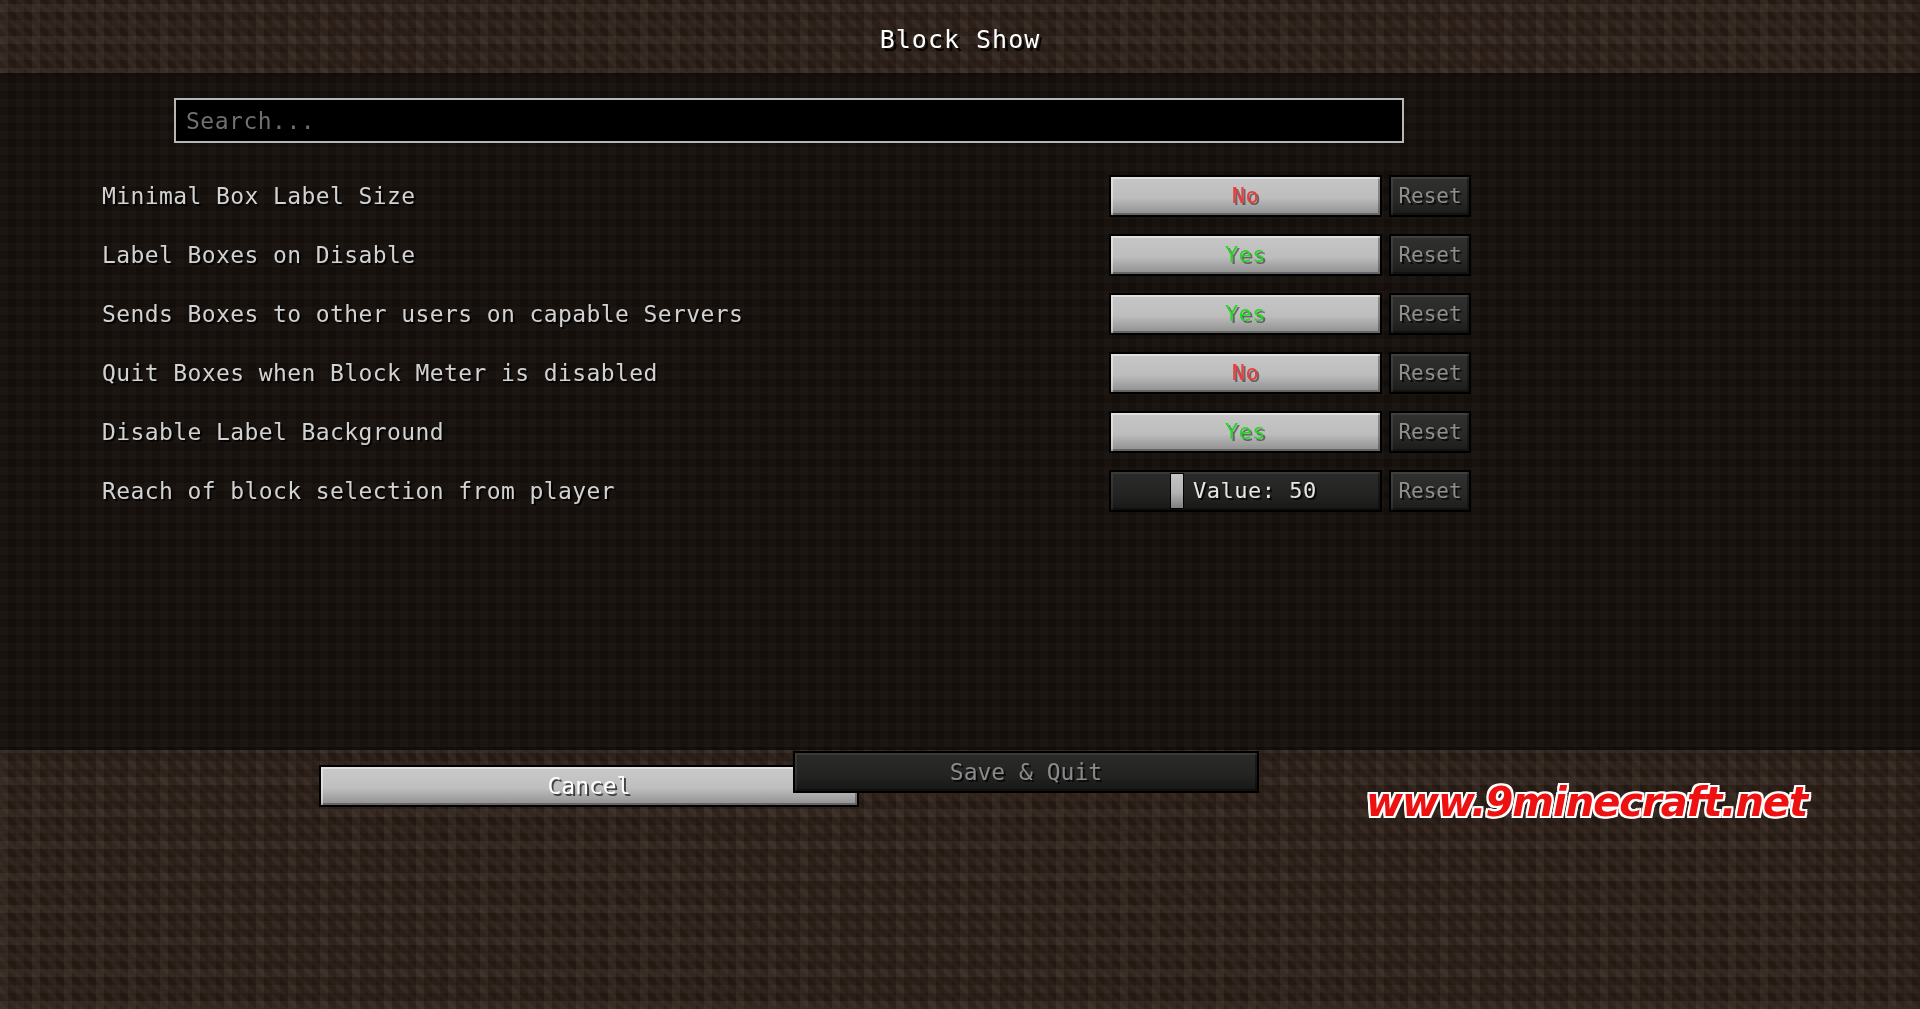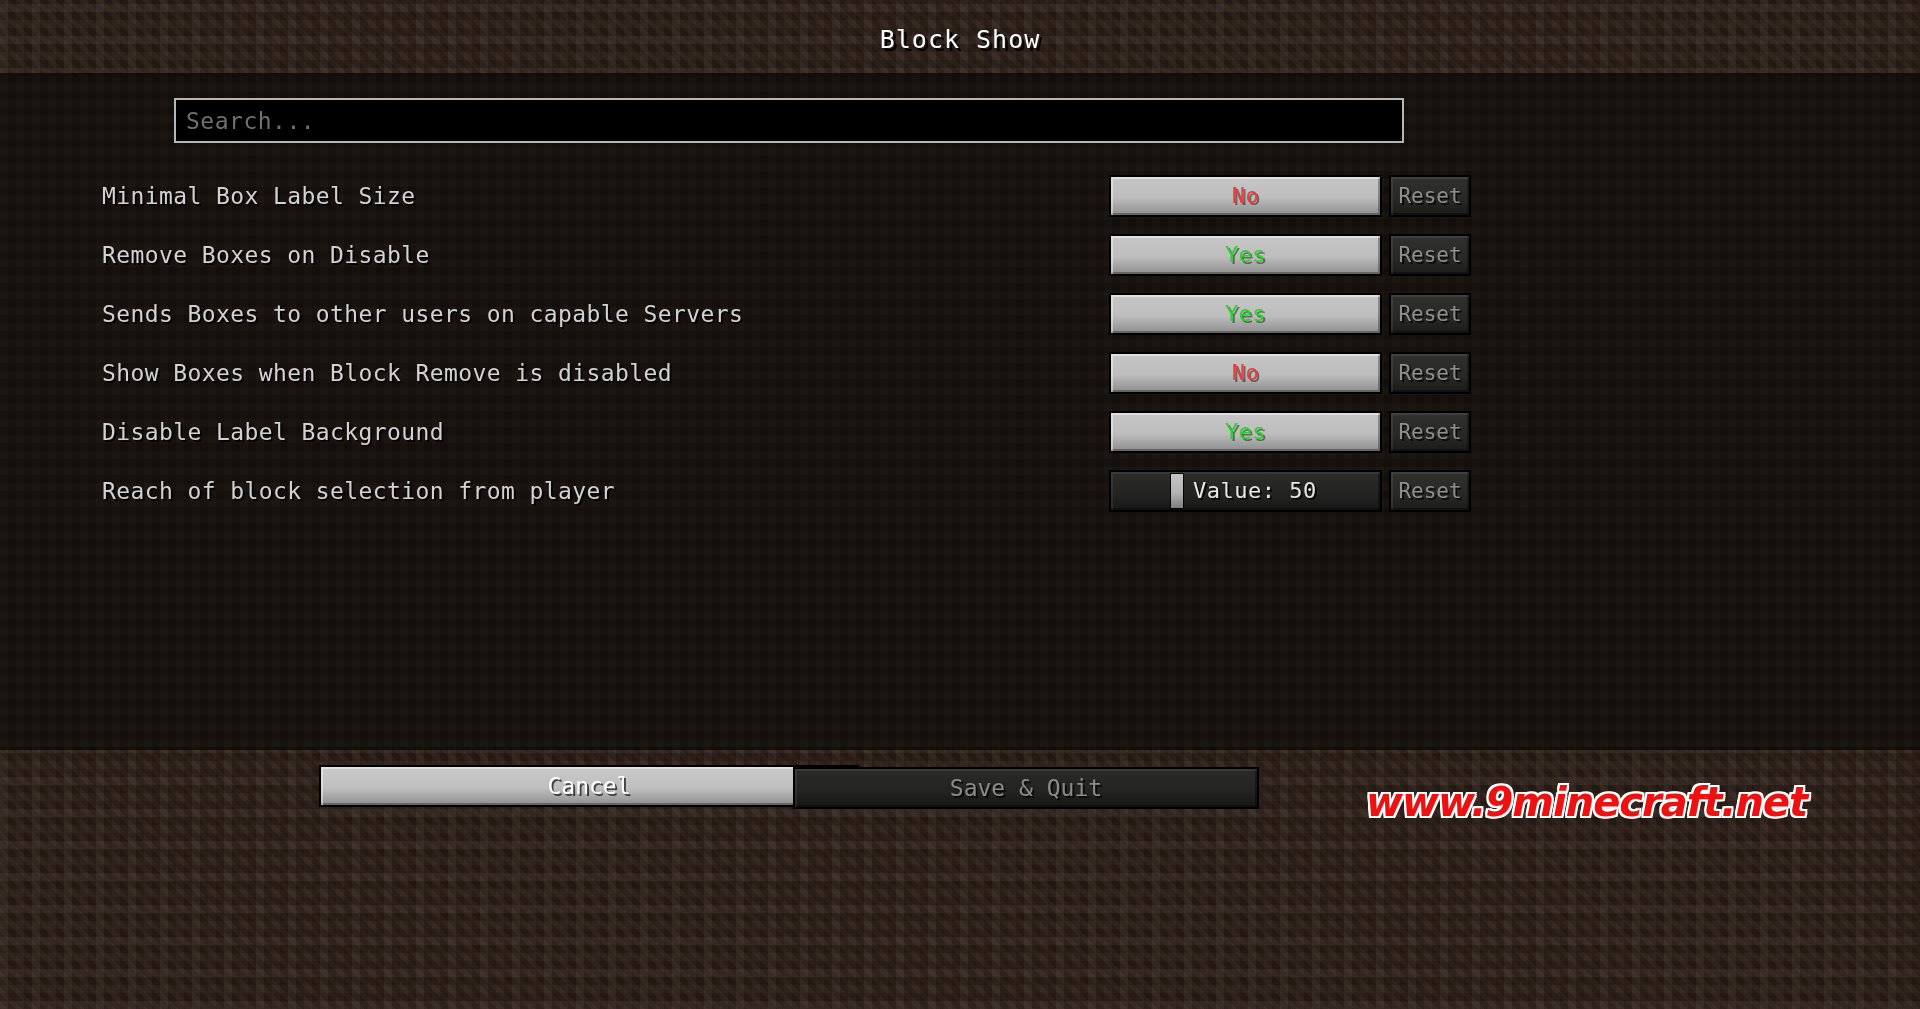--- a/index.html
+++ b/index.html
@@ -237,21 +237,21 @@
     color: #ffffff;
     font-family: "DejaVu Sans Mono", monospace;
     font-size: 23px;
     cursor: pointer;
     text-shadow: 2px 2px 0 rgba(0,0,0,0.65);
     margin-left: 11px;
   }
   .btn-save {
     position: absolute;
     left: 793px;
-    top: 20px;
+    top: 4px;
     width: 466px;
     height: 42px;
     border: 2px solid #000000;
     background: linear-gradient(180deg, #2a2a29 0%, #232322 60%, #161615 100%);
     box-shadow: inset 2px 2px 0 rgba(255,255,255,0.07),
                 inset -2px -2px 0 rgba(0,0,0,0.35);
     display: flex;
     align-items: center;
     justify-content: center;
     color: #8b8b8b;
@@ -301,37 +301,37 @@
 
     <div class="row">
       <div class="row-label">Minimal Box Label Size</div>
       <div class="row-control">
         <div class="mc-button val-no">No</div>
         <div class="mc-reset">Reset</div>
       </div>
     </div>
 
     <div class="row">
-      <div class="row-label">Remove Boxes on Disable</div>
+      <div class="row-label">Label Boxes on Disable</div>
       <div class="row-control">
         <div class="mc-button val-yes">Yes</div>
         <div class="mc-reset">Reset</div>
       </div>
     </div>
 
     <div class="row">
       <div class="row-label">Sends Boxes to other users on capable Servers</div>
       <div class="row-control">
         <div class="mc-button val-yes">Yes</div>
         <div class="mc-reset">Reset</div>
       </div>
     </div>
 
     <div class="row">
-      <div class="row-label">Show Boxes when Block Remove is disabled</div>
+      <div class="row-label">Quit Boxes when Block Meter is disabled</div>
       <div class="row-control">
         <div class="mc-button val-no">No</div>
         <div class="mc-reset">Reset</div>
       </div>
     </div>
 
     <div class="row">
       <div class="row-label">Disable Label Background</div>
       <div class="row-control">
         <div class="mc-button val-yes">Yes</div>

